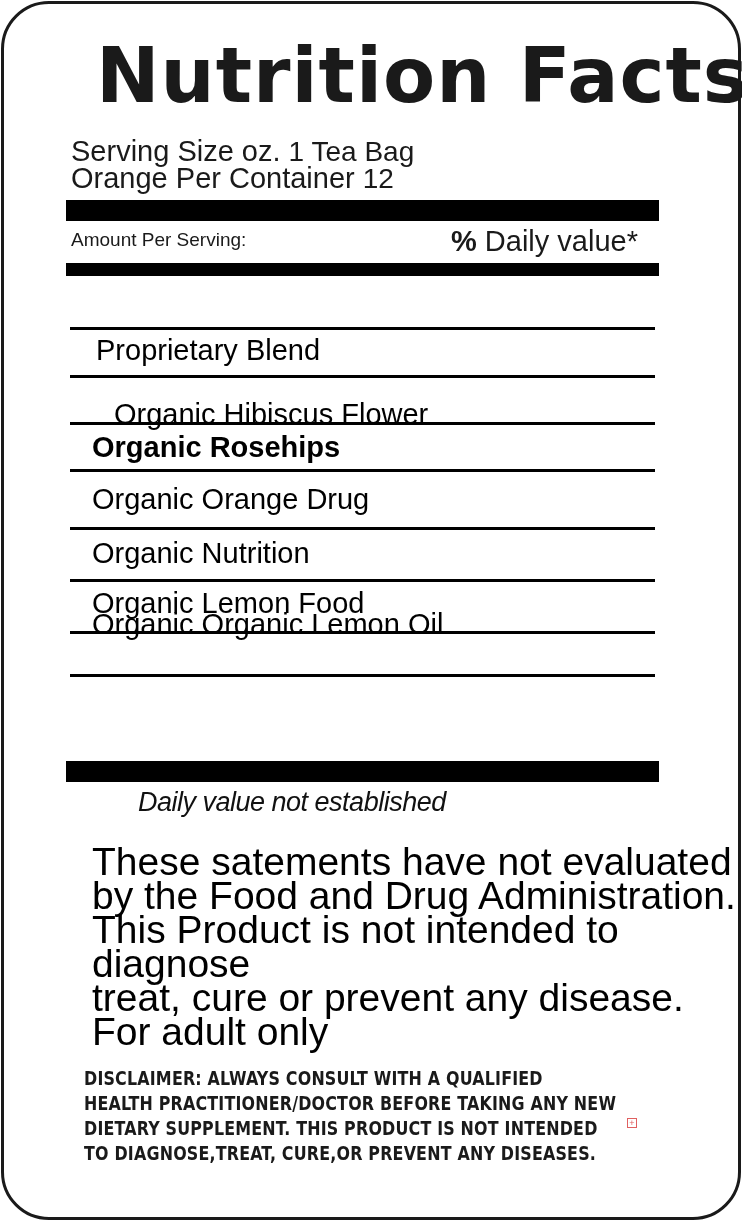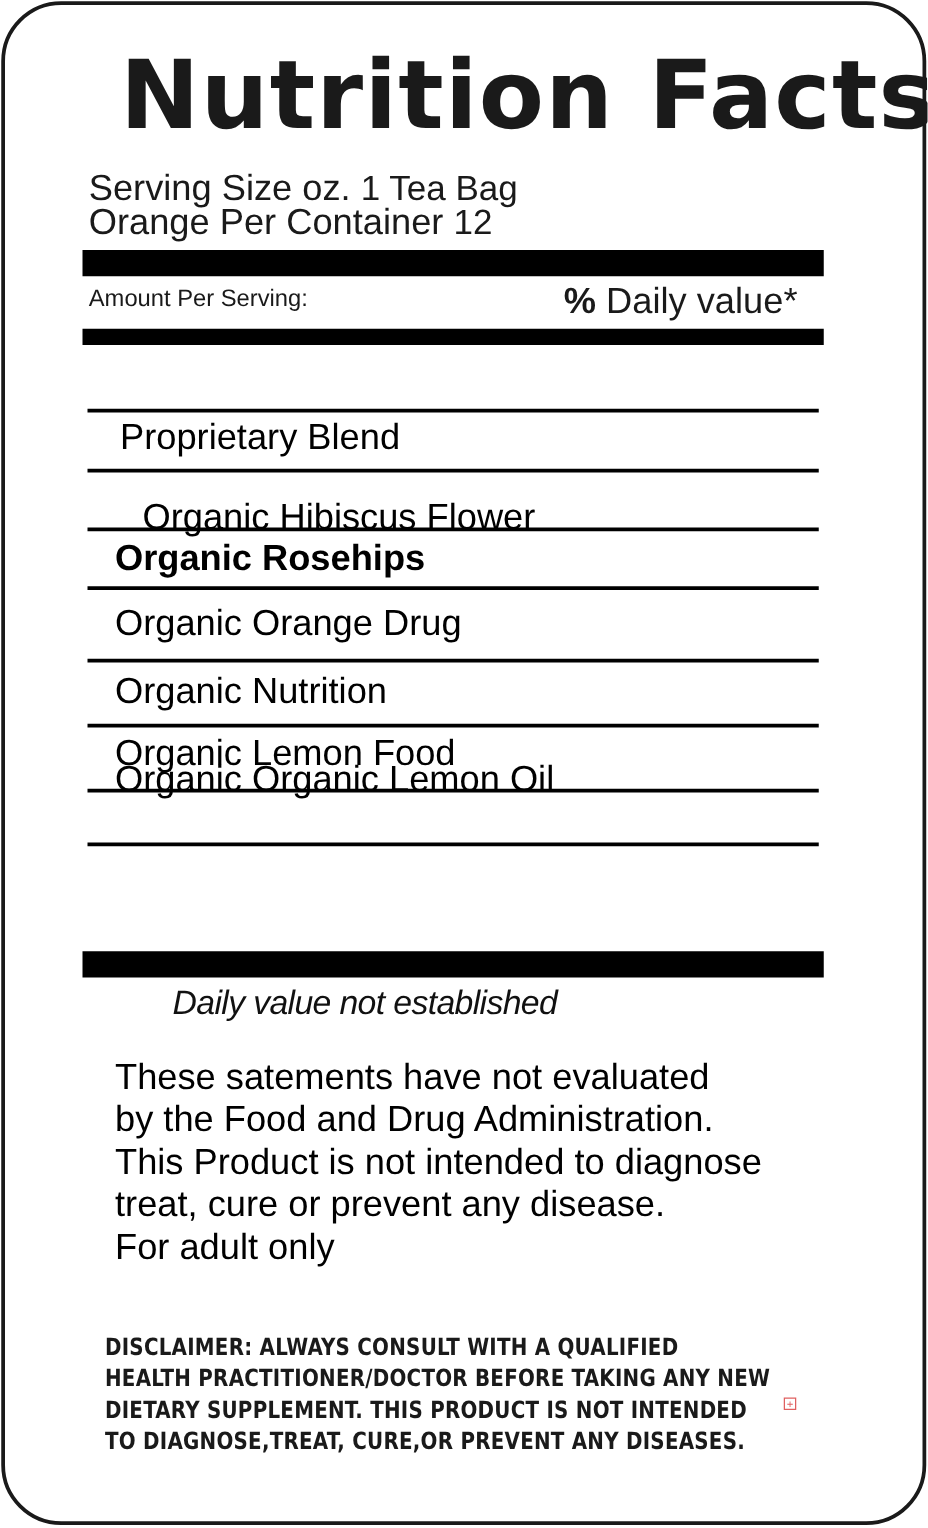--- a/index.html
+++ b/index.html
@@ -17,21 +17,21 @@
     .serving { left: 71px; font-size: 29px; color: #1a1a1a; font-family: "Liberation Sans Narrow", "Liberation Sans", sans-serif; transform-origin: left top; }
     .serving .val { font-size: 28px; }
     .bar { position: absolute; left: 66px; width: 593px; background: #000; }
     .amount { left: 71px; top: 229px; font-size: 19px; color: #1a1a1a; }
     .dv { right: 104px; top: 225px; font-size: 29px; color: #1a1a1a; }
     .dv b { font-weight: bold; }
     .rule { position: absolute; left: 70px; width: 585px; height: 3px; background: #000; }
     .row { left: 92px; font-size: 29px; color: #000; }
     .row.first { left: 76px; }
     .italic { left: 106px; top: 787px; font-size: 27px; font-style: italic; color: #111; letter-spacing: -0.5px; margin-left: 32px; }
-    .stmt { left: 92px; top: 845px; font-size: 29px; line-height: 34px; color: #000; white-space: pre-line; }
+    .stmt { left: 92px; top: 845px; font-size: 39px; line-height: 34px; color: #000; white-space: pre-line; }
     .disc {
       left: 84px; top: 1066px; font-family: "DejaVu Sans Condensed", "DejaVu Sans", sans-serif;
       font-weight: bold; font-size: 19px; line-height: 25px; color: #1a1a1a; white-space: pre-line;
       letter-spacing: 0.2px; transform: scaleX(0.93); transform-origin: left top;
     }
     .plus-icon {
       position: absolute; left: 627px; top: 1118px; width: 10px; height: 10px;
       border: 1px solid #e06060; color: #e06060; font-size: 9px; line-height: 8px; text-align: center;
     }
   </style>

